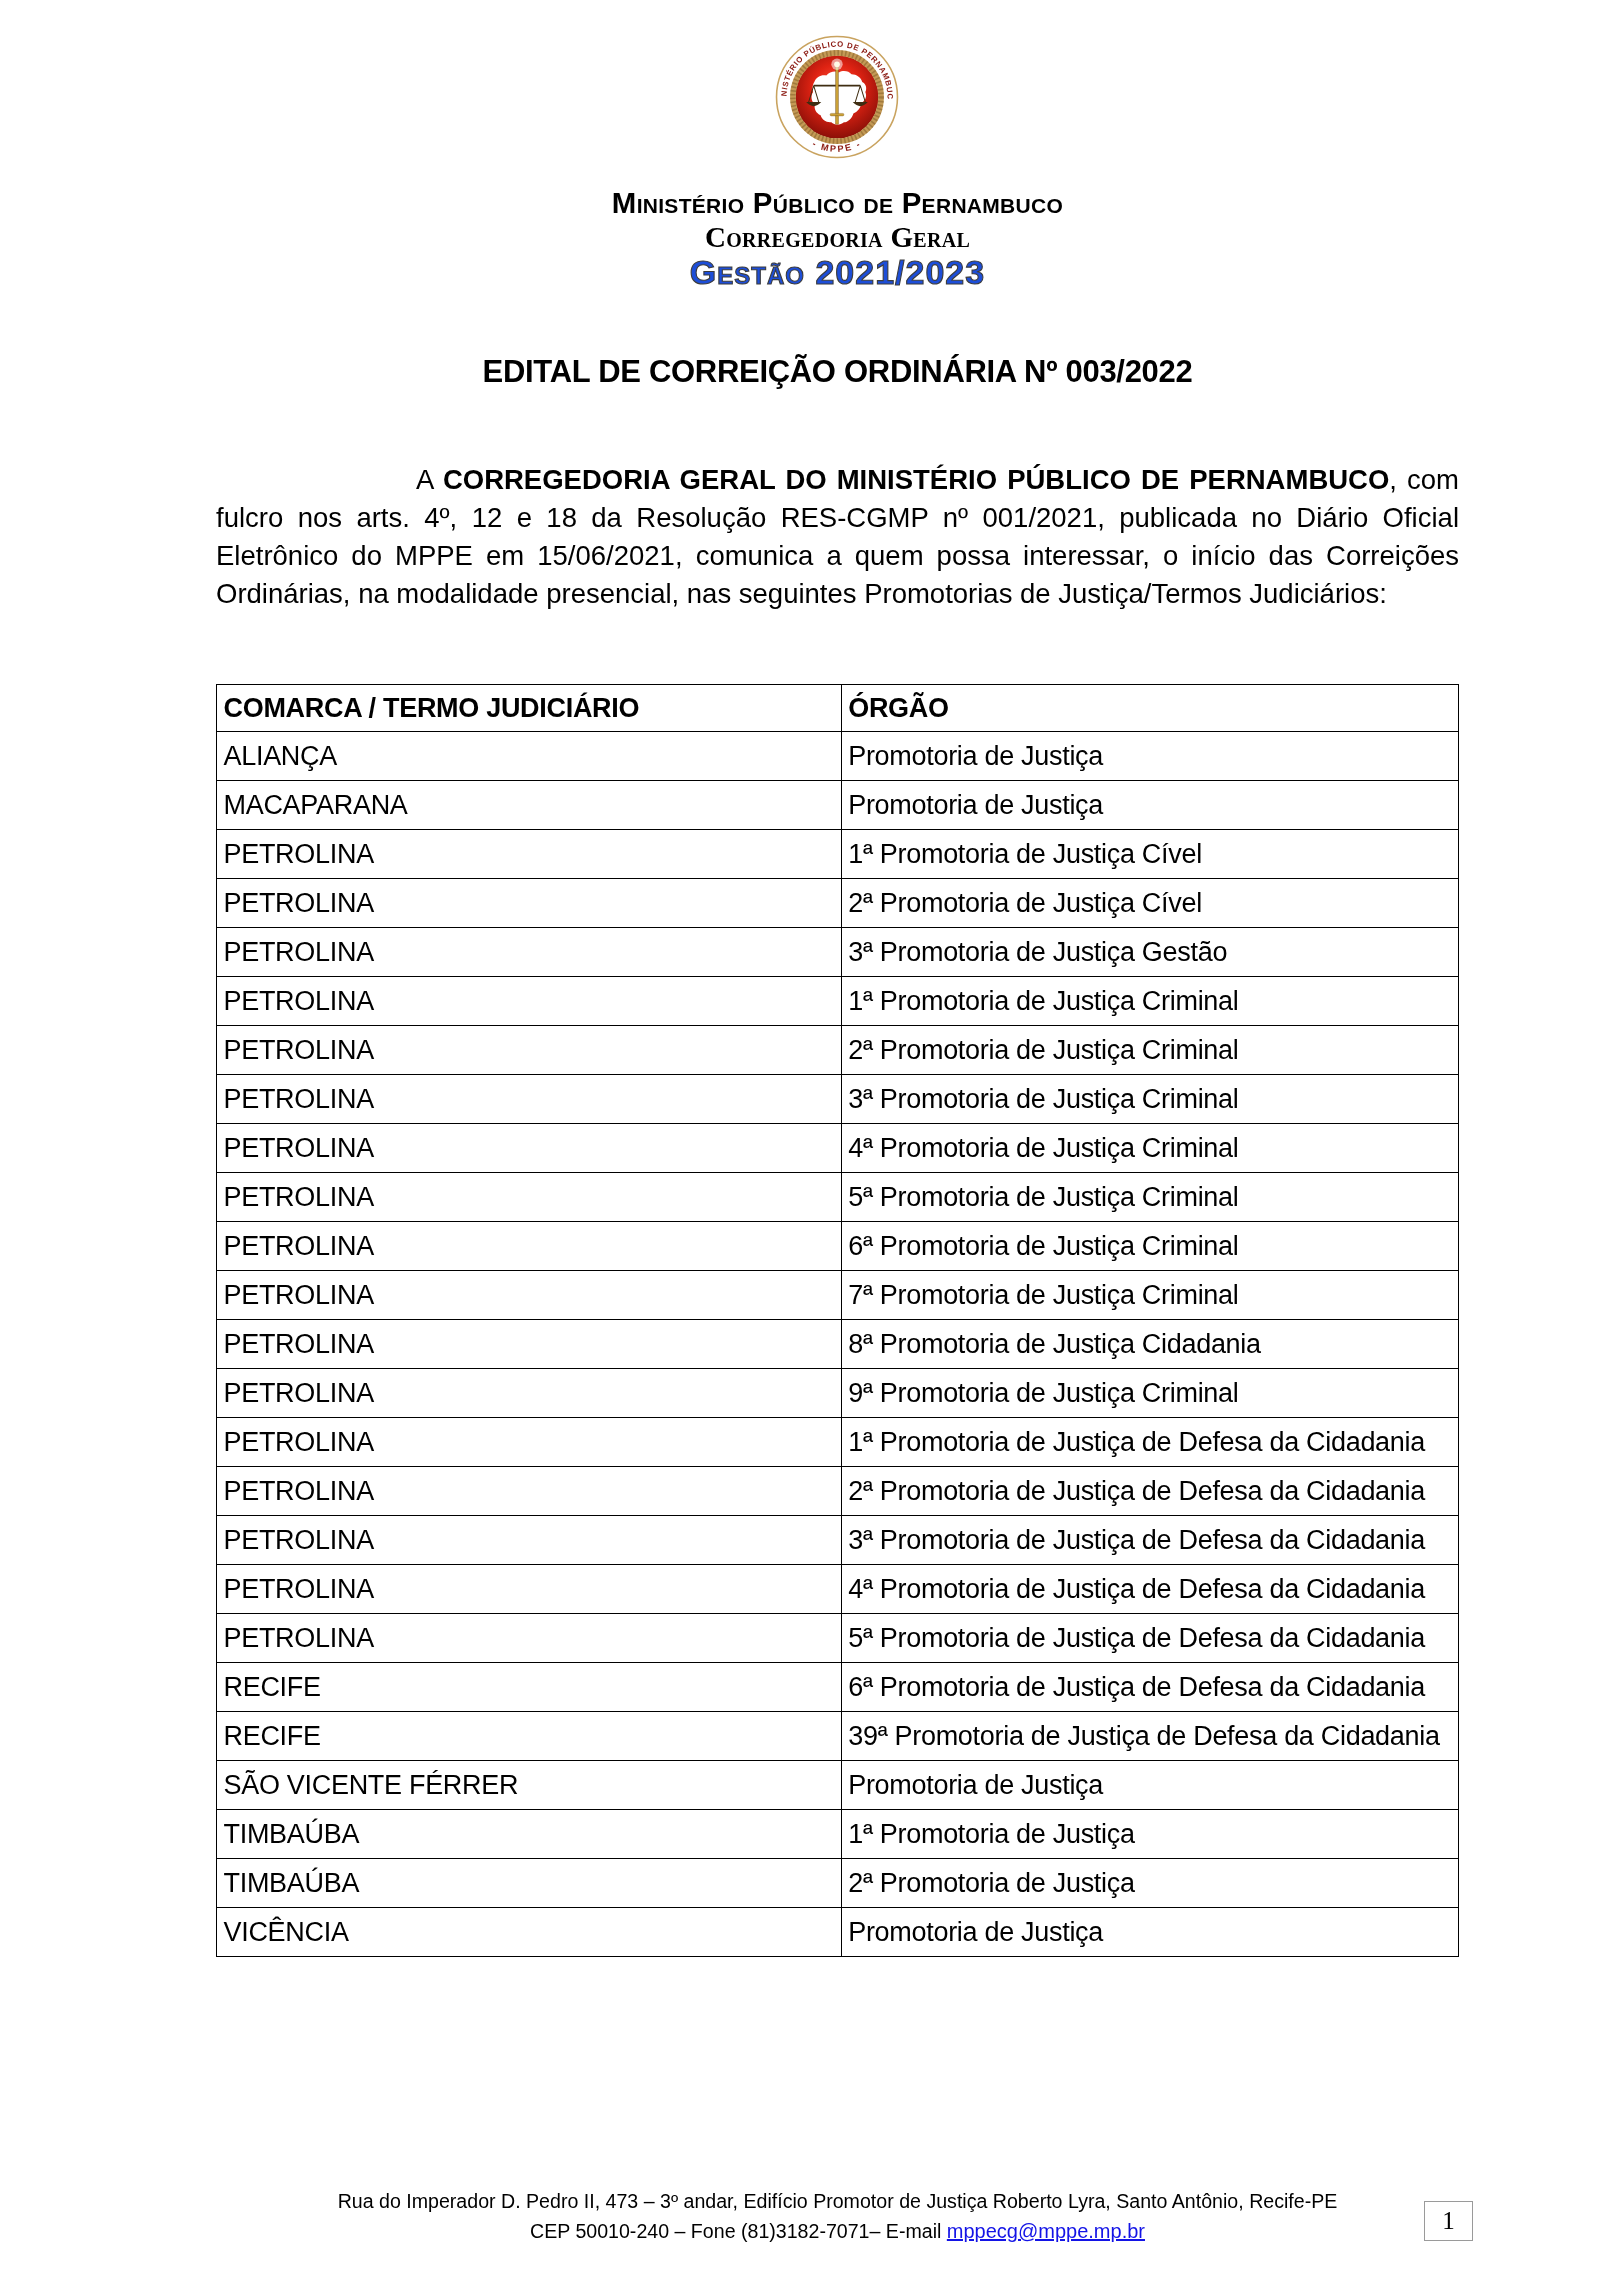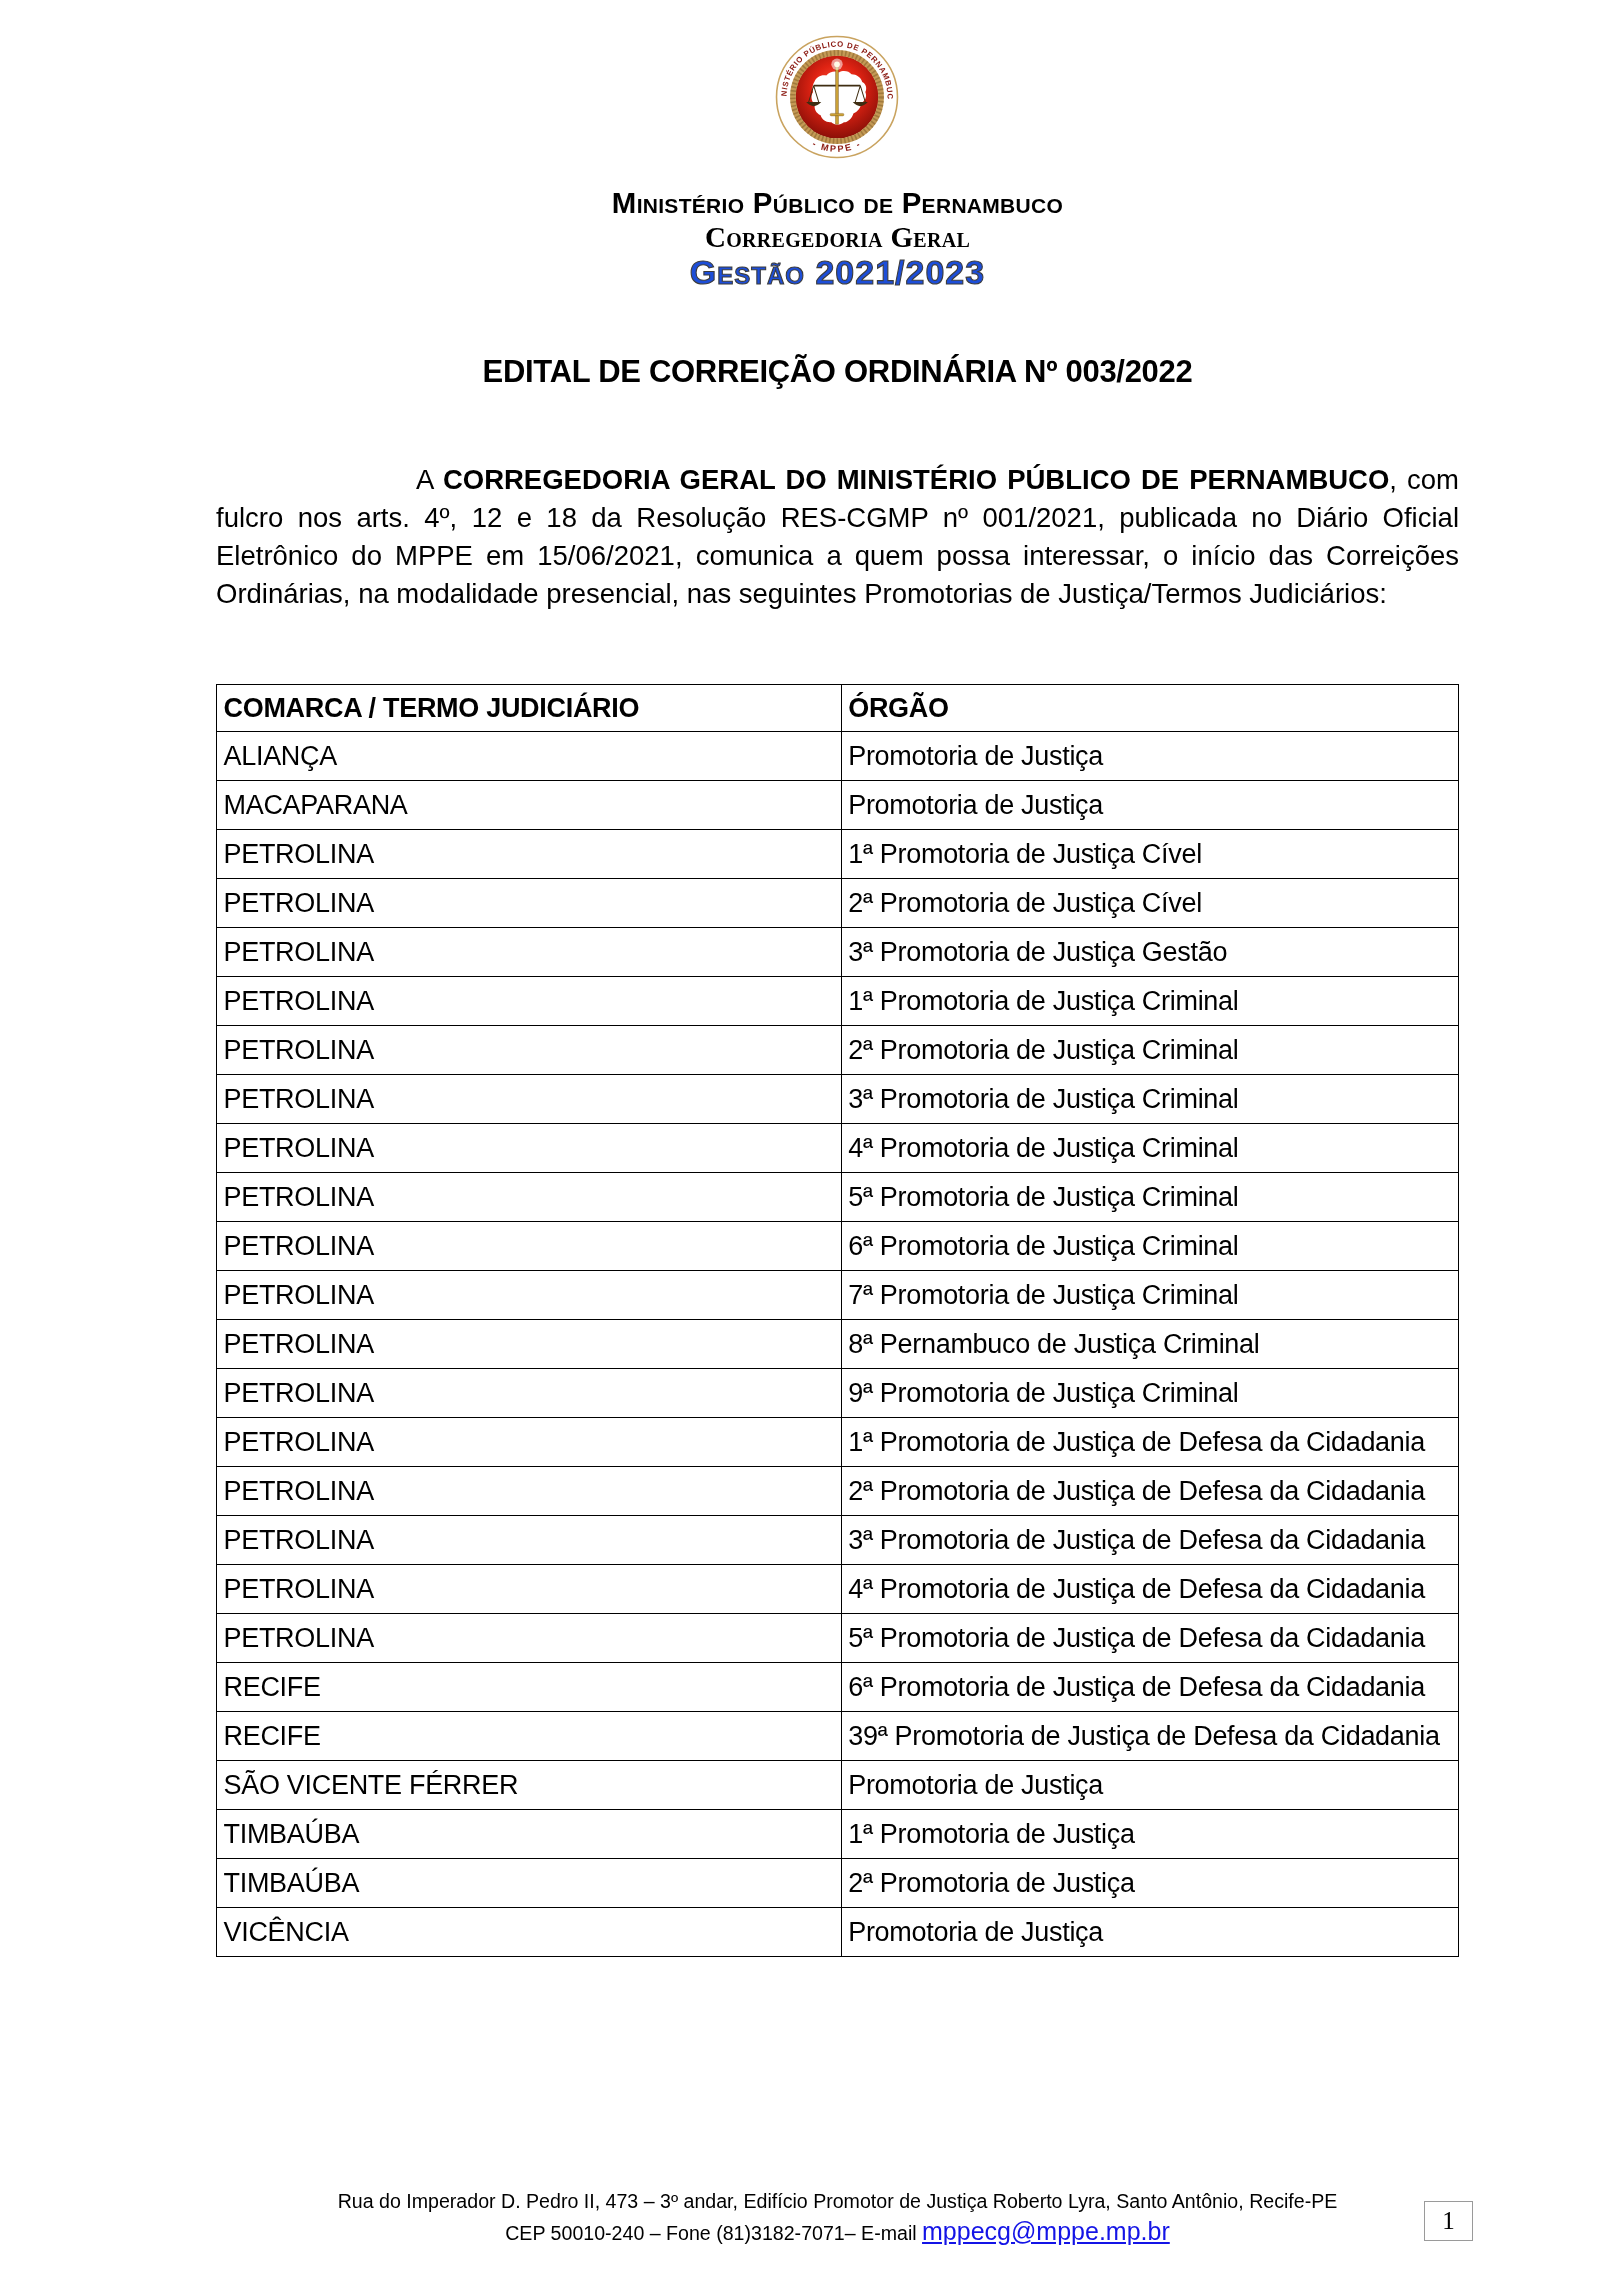--- a/index.html
+++ b/index.html
@@ -77,21 +77,21 @@
   .court-table td { height: 48px; }
   .court-table col.c1 { width: 50.3%; }
   .court-table col.c2 { width: 49.7%; }
 
   
   .footer {
     position: absolute; left: 216px; top: 2186px; width: 1243px;
     text-align: center; font-size: 19.6px; line-height: 30px;
   }
   .footer .email {
-    font-size: 25px;
+    font-size: 20px;
     color: var(--email-link, #1414e6);
     text-decoration: underline;
     cursor: pointer;
     text-align: right;
   }
   .page-number-box {
     position: absolute; left: 1424px; top: 2201px;
     width: 47px; height: 38px;
     border: 1.3px solid #9a9a9a;
     display: flex; align-items: center; justify-content: center;
@@ -218,21 +218,21 @@
         <tr>
           <td>PETROLINA</td>
           <td>6ª Promotoria de Justiça Criminal</td>
         </tr>
         <tr>
           <td>PETROLINA</td>
           <td>7ª Promotoria de Justiça Criminal</td>
         </tr>
         <tr>
           <td>PETROLINA</td>
-          <td>8ª Pernambuco de Justiça Criminal</td>
+          <td>8ª Promotoria de Justiça Cidadania</td>
         </tr>
         <tr>
           <td>PETROLINA</td>
           <td>9ª Promotoria de Justiça Criminal</td>
         </tr>
         <tr>
           <td>PETROLINA</td>
           <td>1ª Promotoria de Justiça de Defesa da Cidadania</td>
         </tr>
         <tr>

